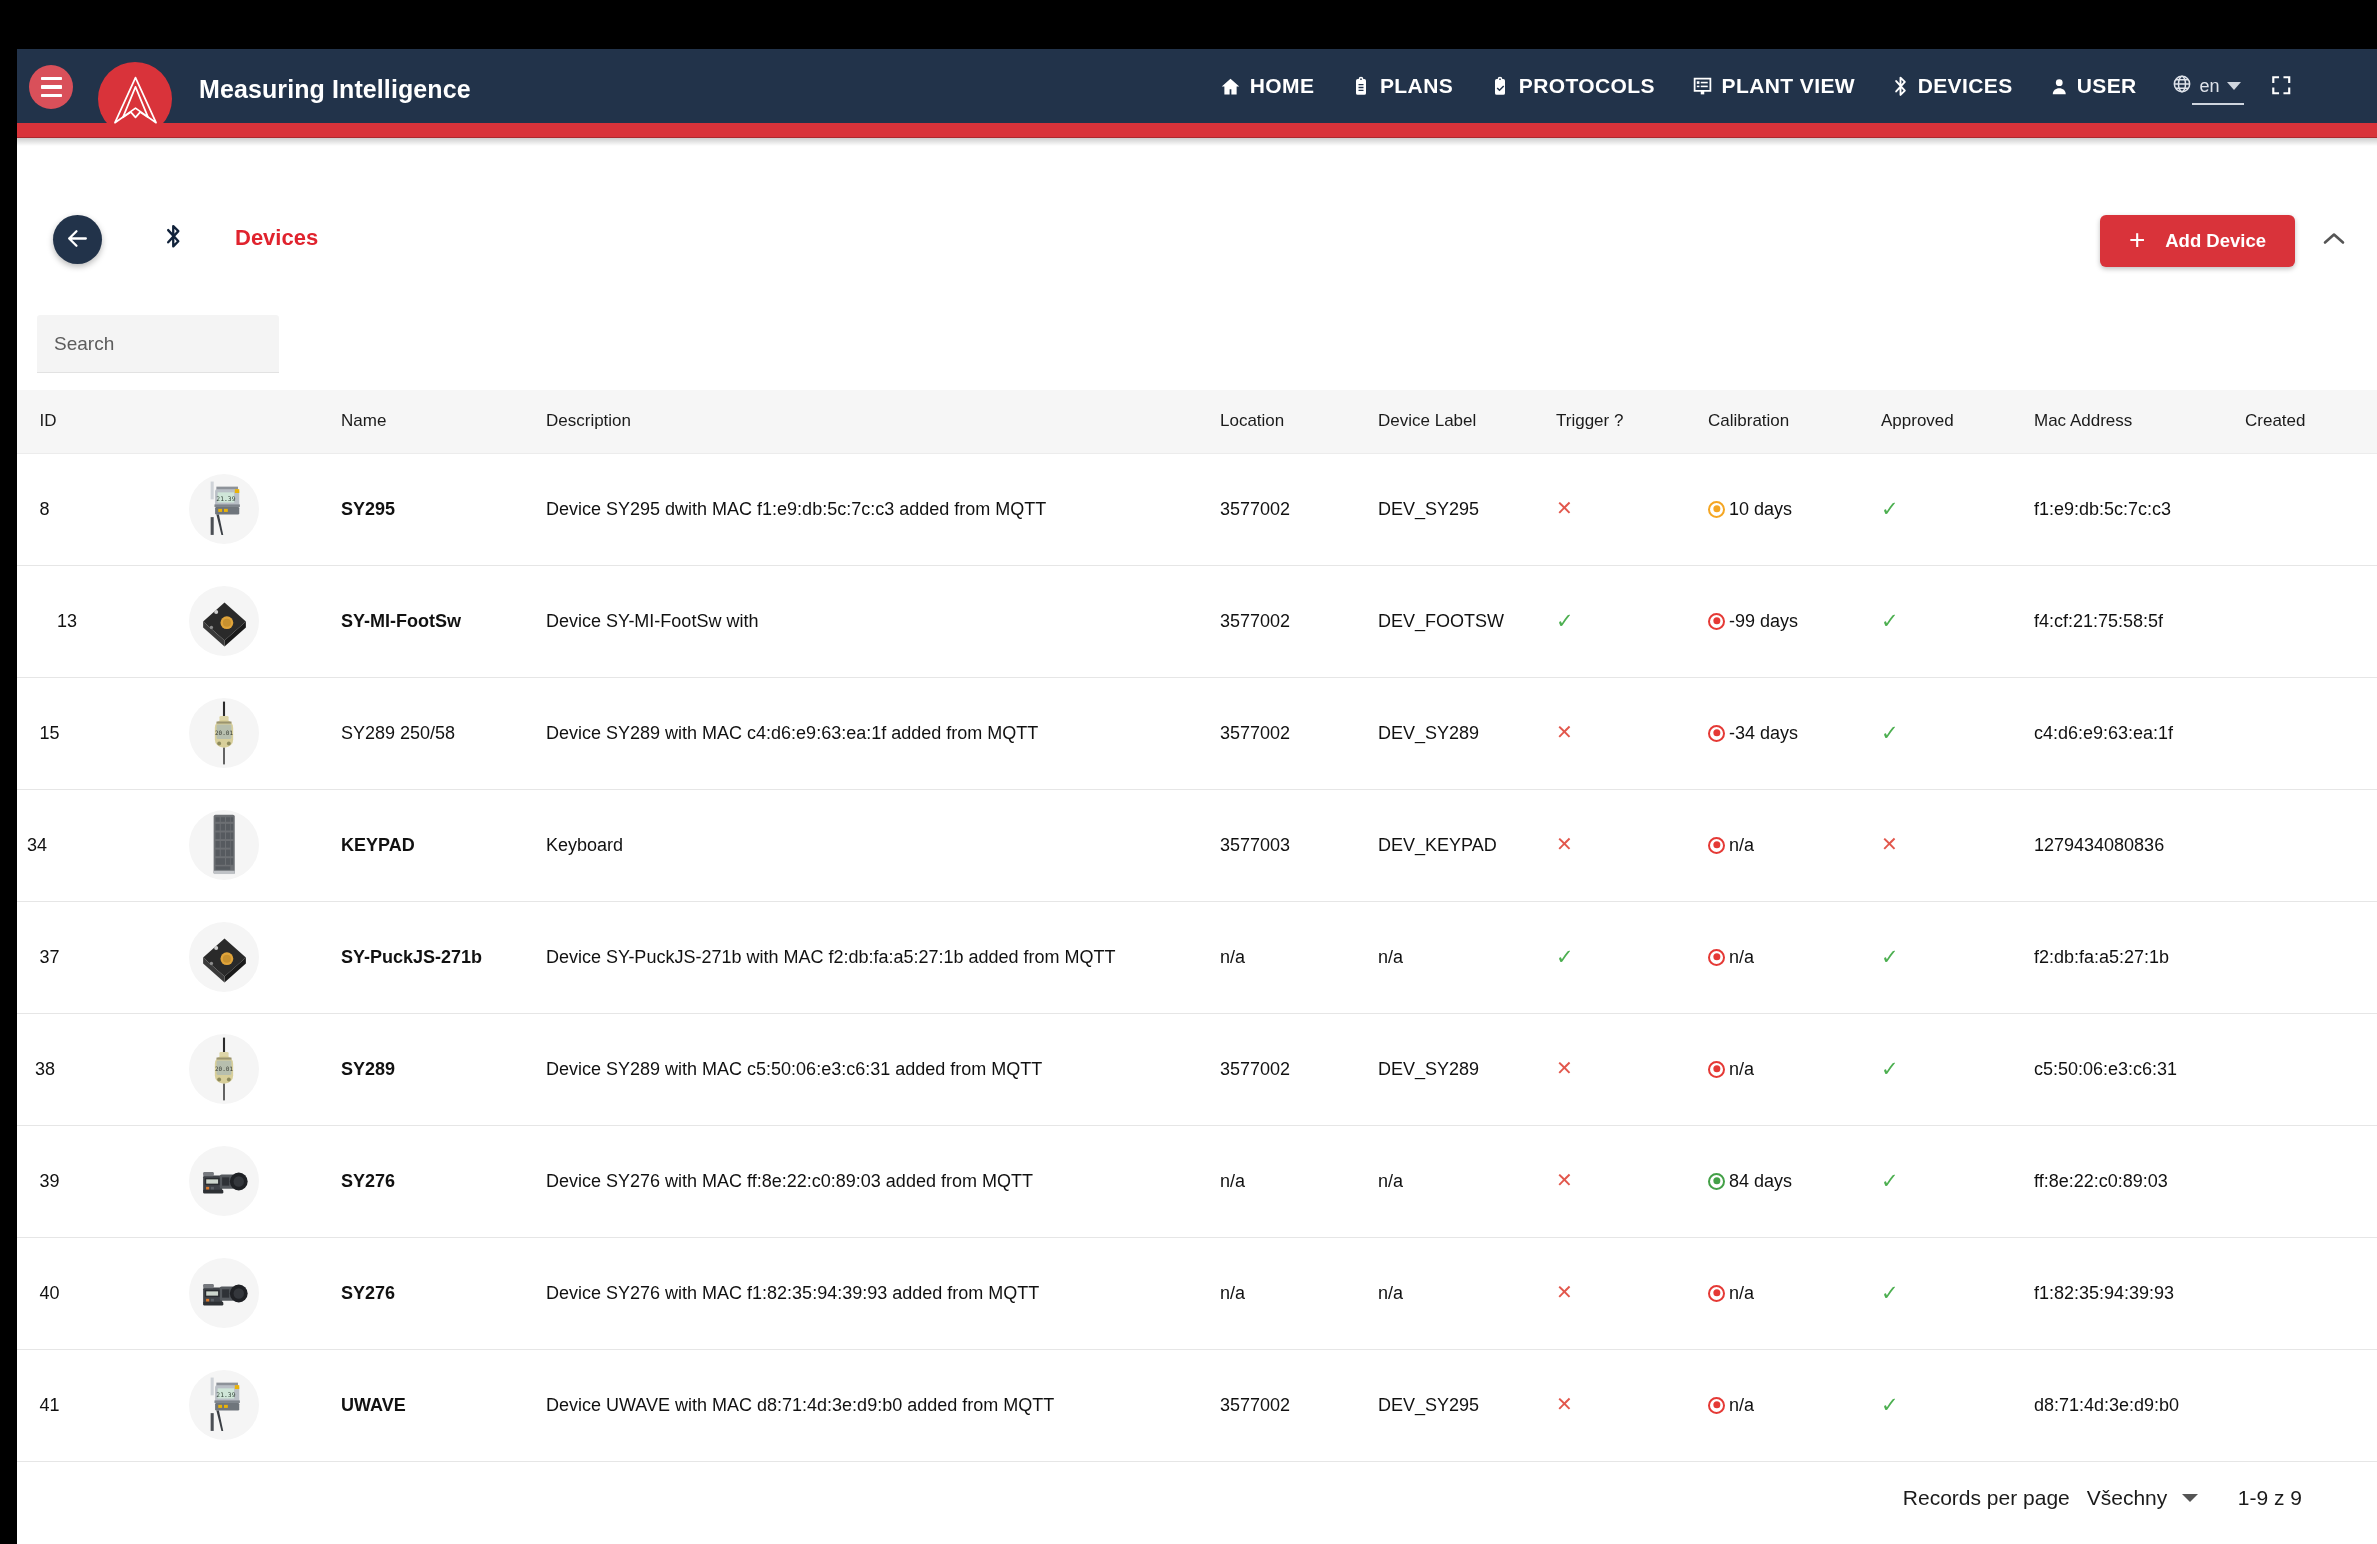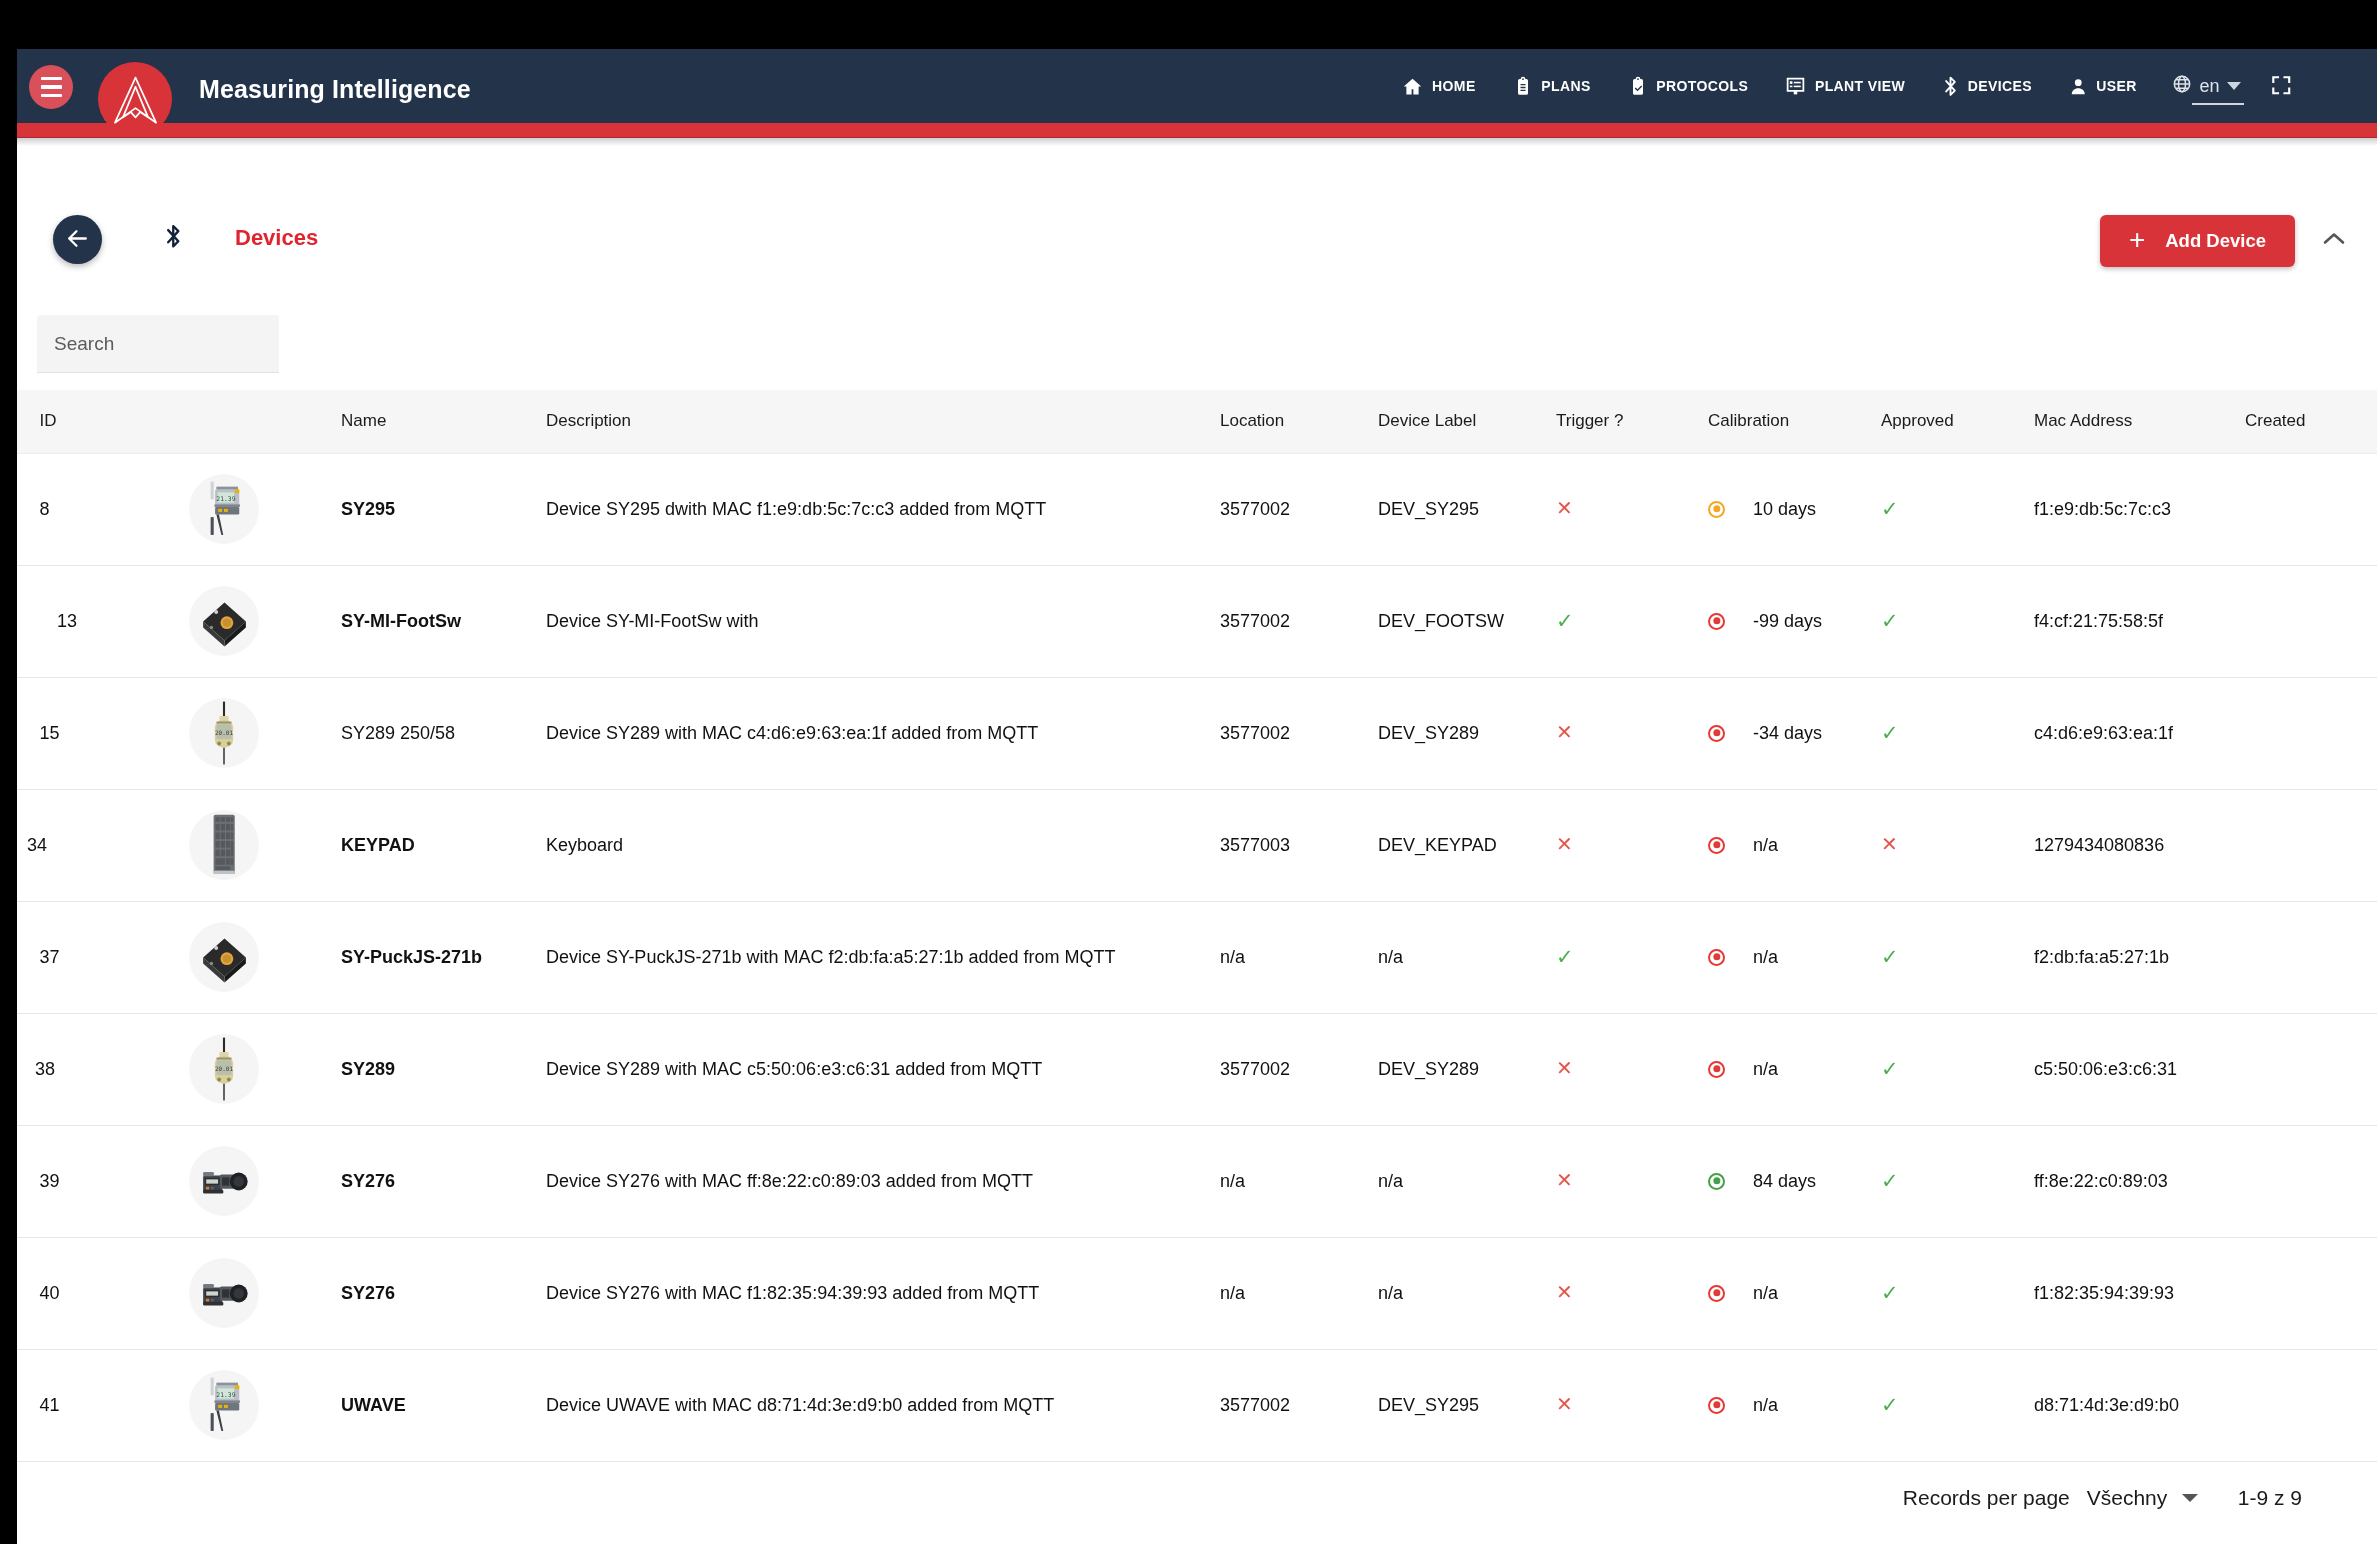--- a/index.html
+++ b/index.html
@@ -44,21 +44,21 @@
     position:absolute; left:182px; top:75px;
     color:#fff; font-size:25px; font-weight:bold; letter-spacing:0.1px;
   }
 
   .nav-items {
     position:absolute; right:83px; top:49px; height:74px;
     display:flex; align-items:center; gap:0px;
   }
   .nav-item {
     display:flex; align-items:center; gap:8.6px; padding:0 18.5px; height:74px;
-    color:#fff; font-size:14px; font-weight:bold; letter-spacing:0.4px; white-space:nowrap;
+    color:#fff; font-size:21px; font-weight:bold; letter-spacing:0.4px; white-space:nowrap;
   }
   .nav-item svg { display:block; flex:0 0 auto; }
   .nav-lang {
     display:flex; align-items:center; gap:7.3px; padding:0 13.2px 0 17px; height:74px;
     color:#dfe3ea; font-size:18px; position:relative;
   }
   .nav-lang .underline { position:absolute; left:37px; bottom:18.5px; width:52px; height:2px; background:#cfd5de; }
   .caret-down { width:0;height:0;border-left:7.3px solid transparent;border-right:7.3px solid transparent;border-top:8px solid #cfd5de; }
   .nav-fullscreen { padding:0 18.5px 0 16px; display:flex; align-items:center; height:74px; }
 
@@ -117,21 +117,21 @@
     position:absolute; left:172px; top:50%; transform:translateY(-50%);
     width:70px; height:70px; border-radius:50%; background:#f5f5f5;
     display:flex; align-items:center; justify-content:center; overflow:hidden;
   }
   .thumb svg { display:block; }
 
   .mark { font-size:20px; line-height:1; display:inline-block; }
   .mark-x { color:#e2574c; }
   .mark-check { color:#4caf50; font-size:21px; }
 
-  .cal-cell { display:flex; align-items:center; gap:28px; }
+  .cal-cell { display:flex; align-items:center; gap:4px; }
   .cal-dot { width:17px; height:17px; border-radius:50%; border:2.6px solid #000; position:relative; flex:0 0 auto; }
   .cal-dot::after { content:""; position:absolute; left:50%; top:50%; transform:translate(-50%,-50%);
     width:7.3px; height:7.3px; border-radius:50%; background:#000; }
   .cal-red { border-color:#e53935; } .cal-red::after { background:#e53935; }
   .cal-orange { border-color:#f5a623; } .cal-orange::after { background:#f5a623; }
   .cal-green { border-color:#43a047; } .cal-green::after { background:#43a047; }
 
   
   .footer {
     position:absolute; right:92px; top:1478px; height:40px;

